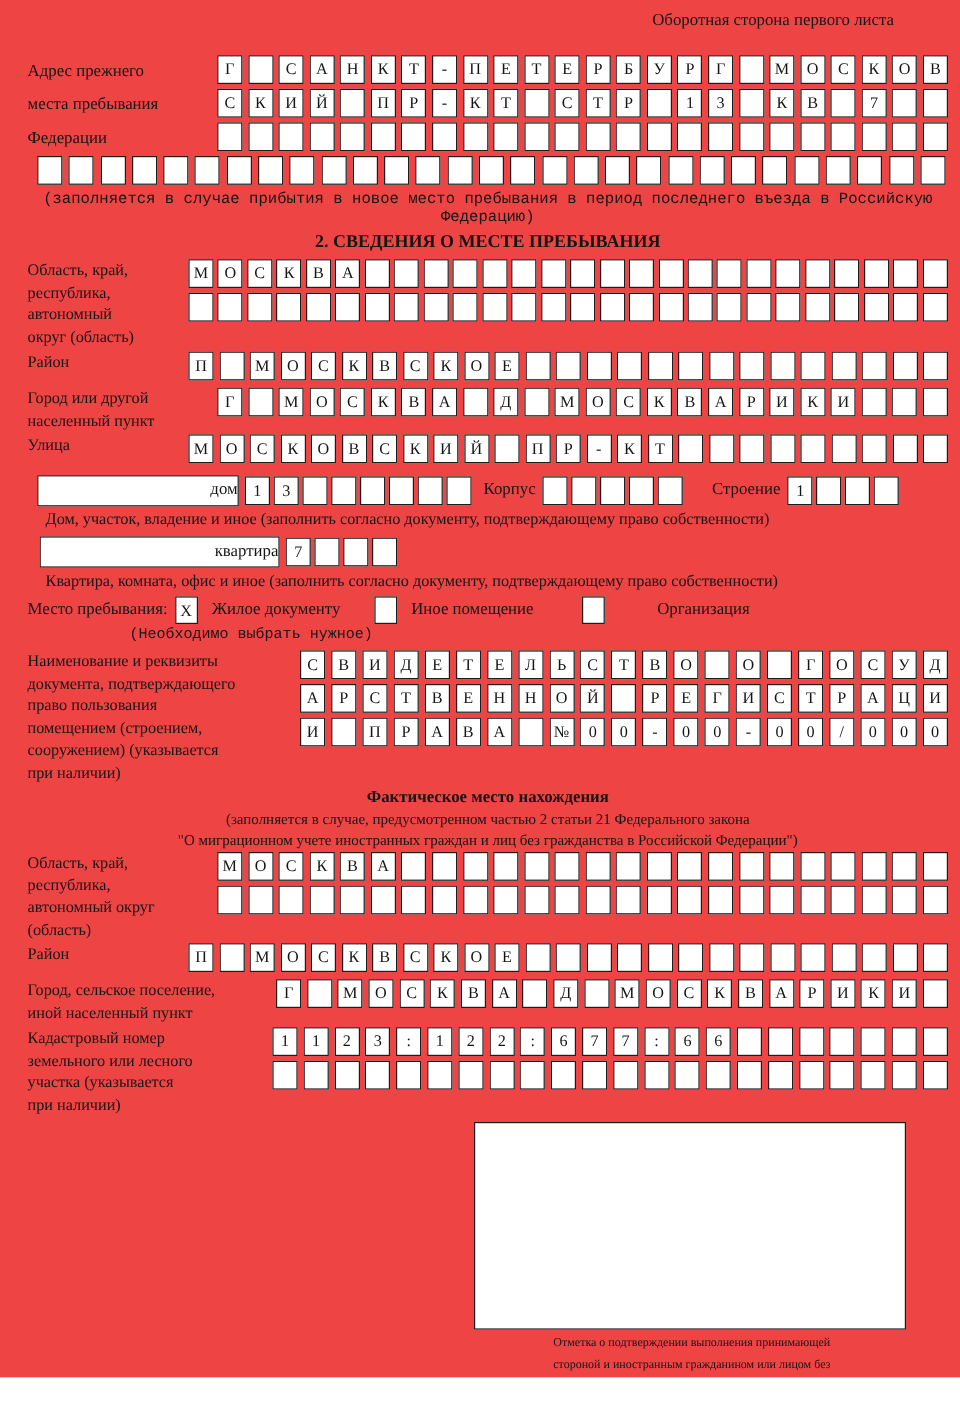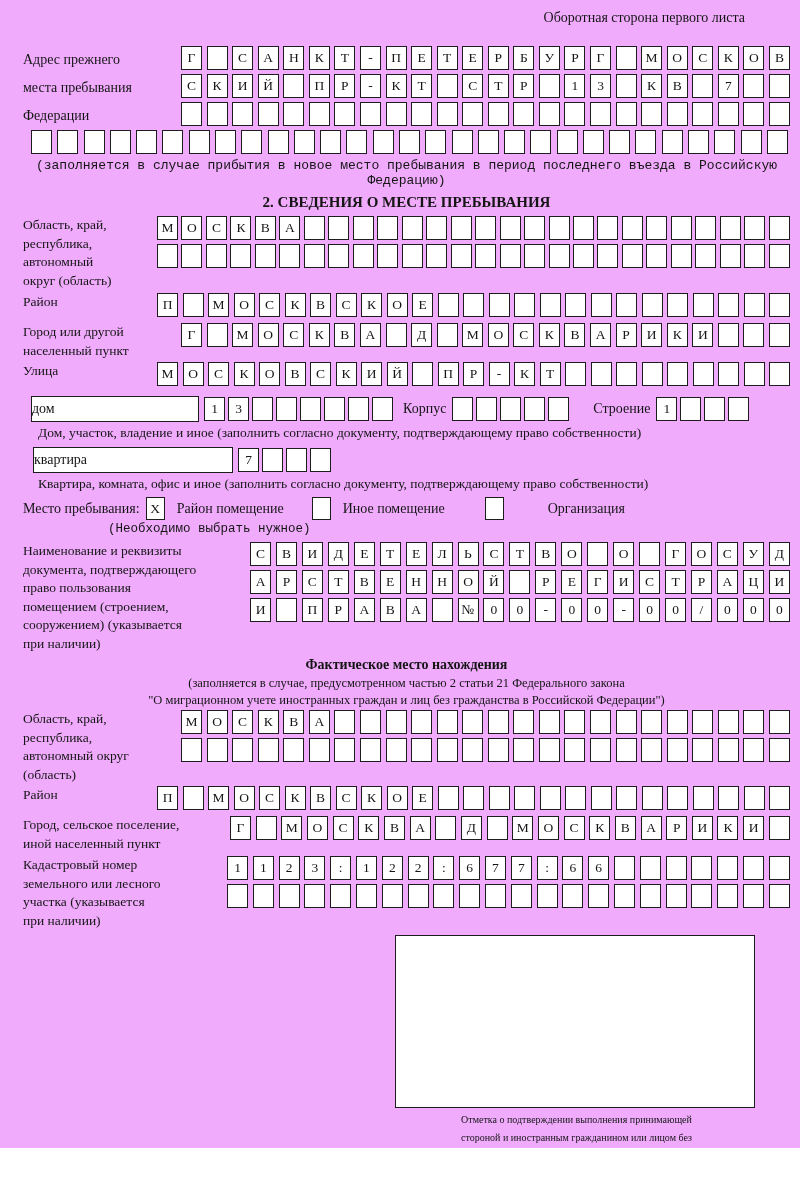--- a/index.html
+++ b/index.html
@@ -1,19 +1,19 @@
 <!DOCTYPE html>
 <html><head>
 <meta charset="utf-8">
 <style>
   * { margin:0; padding:0; box-sizing:border-box; }
   html,body { background:#ffffff; }
   .page {
     width:800px; height:1148px; position:relative; overflow:hidden;
-    background:#f0abfc; color:#151515;
+    background:#ef4444; color:#151515;
     font-family:"Liberation Serif", serif;
     padding:6px 10px 0 23px;
   }
   .backside-note { text-align:right; padding-right:45px; font-size:14px; margin-top:4px; }
 
   .field { display:flex; }
   .field-label { flex:none; font-size:13.5px; line-height:18.5px; }
   .field-label .lbl-line { display:block; }
   .rows { flex:1 1 auto; min-width:0; }
 
@@ -36,21 +36,21 @@
   .caption-center { text-align:center; font-size:13px; margin-top:1px;font-family:Liberation Mono, monospace; }
   .section-title { text-align:center; font-weight:bold; font-size:15px; margin:6px 0 5px; }
   .sub-title { text-align:center; font-weight:bold; font-size:14px; margin:4px 0 2px; }
   .fine-print { text-align:center; font-size:12.5px; line-height:16.5px; }
 
   .mt2{margin-top:2px;} .mt3{margin-top:3px;} .mt6{margin-top:6px;}
 
   .house-row { display:flex; align-items:center; margin-top:6px; }
   .wide-box {
     flex:none; height:26px; border:1.6px solid #1d1d1d; background:#fff;
-    display:flex; align-items:center; justify-content:flex-start; font-size:14px;
+    display:flex; align-items:center; justify-content:flex-end; font-size:14px;
   }
   .house-box { width:168px; margin-left:8px; margin-right:5px; }
   .apt-box { width:200px; margin-left:10px; margin-right:5px; }
   .inline-label { font-size:14px; flex:none; }
   .ml6{margin-left:6px;} .mr6{margin-right:6px;}
 
   .caption-left { font-size:13.5px; margin:3px 0 0 15px; }
 
   .stay-row { display:flex; align-items:center; margin-top:5px; font-size:14px; }
   .cb {
@@ -409,21 +409,21 @@
         <span class="cell"></span>
         <span class="cell"></span>
         <span class="cell"></span>
       </div>
   </div>
   <div class="caption-left">Квартира, комната, офис и иное (заполнить согласно документу, подтверждающему право собственности)</div>
 
   <div class="stay-row">
     <span>Место пребывания:</span>
     <span class="cb" style="margin-left:6px;">X</span>
-    <span style="margin-left:12px;">Район помещение</span>
+    <span style="margin-left:12px;">Жилое документу</span>
     <span class="cb" style="margin-left:28px;"></span>
     <span style="margin-left:12px;">Иное помещение</span>
     <span class="cb" style="margin-left:40px;"></span>
     <span style="margin-left:44px;">Организация</span>
   </div>
   <div class="stay-hint">(Необходимо выбрать нужное)</div>
 
   <div class="field mt6">
     <div class="field-label lw227">
       <span class="lbl-line">Наименование и реквизиты</span>

